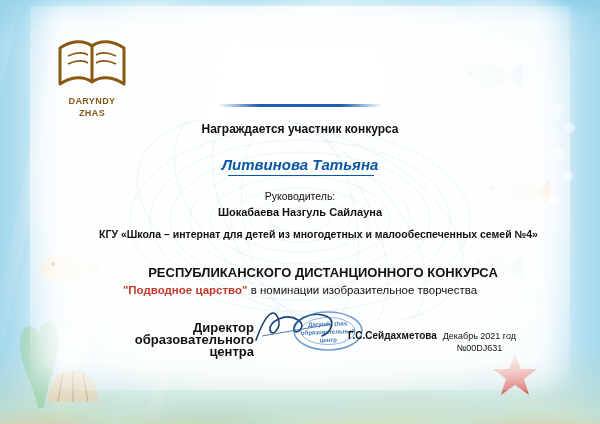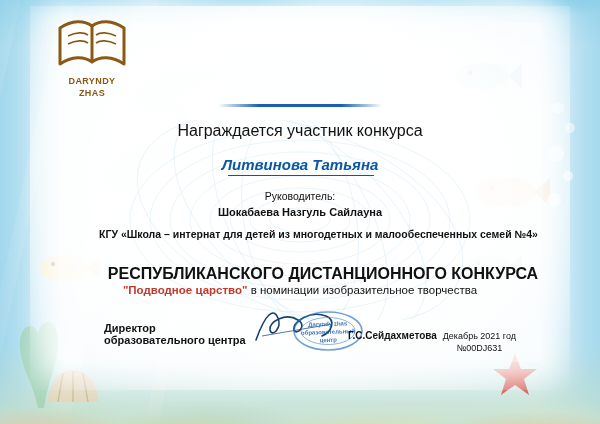--- a/index.html
+++ b/index.html
@@ -98,21 +98,21 @@
       radial-gradient(ellipse 120px 28px at 6% 108%, #d9cdae, rgba(217,205,174,0) 70%),
       radial-gradient(ellipse 150px 26px at 30% 112%, #cfd9b5, rgba(207,217,181,0) 70%),
       radial-gradient(ellipse 170px 26px at 60% 112%, #d7dfbb, rgba(215,223,187,0) 70%),
       radial-gradient(ellipse 130px 26px at 90% 110%, #d5cfae, rgba(213,207,174,0) 70%);
     opacity: .85;
   }
 
   
   .logo {
     position: absolute;
-    left: 44px; top: 16px;
+    left: 44px; top: 36px;
     width: 96px; height: 86px;
     text-align: center;
   }
   .logo-book { display:block; margin: 0 auto; }
   .logo-text {
     margin-top: 2px;
     font-weight: bold;
     font-size: 9px;
     letter-spacing: .4px;
     color: #8a5a14;
@@ -139,49 +139,49 @@
     background: linear-gradient(90deg, rgba(26,95,180,0), #1a5fb4 25%, #1a5fb4 75%, rgba(26,95,180,0));
     border-radius: 2px;
   }
 
   .line {
     position: absolute;
     left: 0; right: 0;
     text-align: center;
     color: #111111;
   }
-  .l-awarded { top: 122px; font-size: 16px; font-weight: normal; }
+  .l-awarded { top: 122px; font-size: 12px; font-weight: bold; }
   .l-name {
     top: 156px;
     font-size: 15px;
     font-weight: bold;
     color: #0b57a4;
     font-style: italic;
   }
   .l-name-underline {
     position: absolute;
     left: 228px; top: 175px;
     width: 146px; height: 1px;
     background: #0b57a4;
   }
   .l-supervisor-label { top: 190px; font-size: 10.5px; }
   .l-supervisor { top: 206px; font-size: 11px; font-weight: bold; }
   .l-school { top: 228px; font-size: 10.5px; font-weight: bold; padding-left: 37px; }
   .l-winner { top: 247px; font-size: 12.5px; font-weight: bold; }
-  .l-contest { top: 265px; font-size: 16px; font-weight: bold; padding-left: 46px; }
+  .l-contest { top: 265px; font-size: 13px; font-weight: bold; padding-left: 46px; }
   .l-nomination { top: 284px; font-size: 11.5px; }
   .nom-quote { color: #c0392b; font-weight: bold; }
 
   
   .sig-left {
     position: absolute;
     left: 104px; top: 322px;
     width: 150px;
-    text-align: left;
-    font-size: 11px;
+    text-align: right;
+    font-size: 13px;
     font-weight: bold;
     color: #111;
     line-height: 12px;
   }
   .sig-name {
     position: absolute;
     left: 348px; top: 330px;
     font-size: 10px;
     font-weight: bold;
     color: #111;

